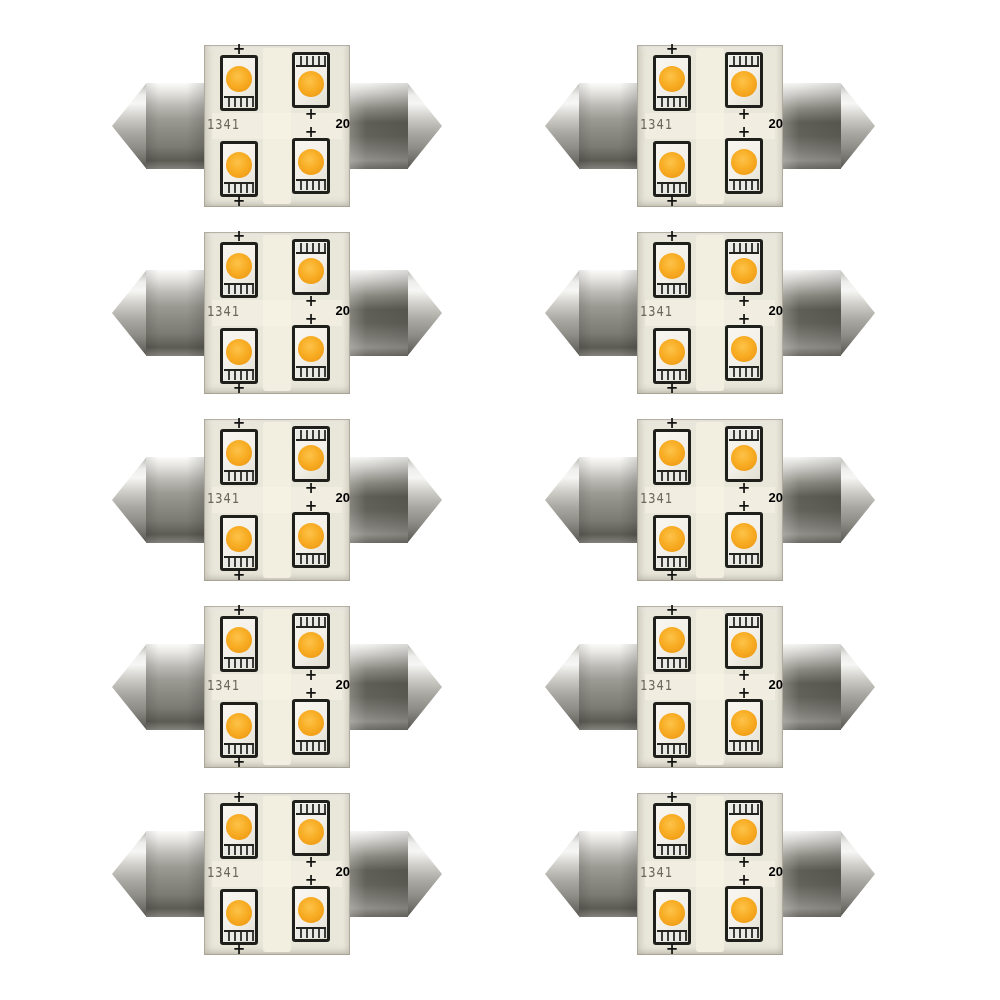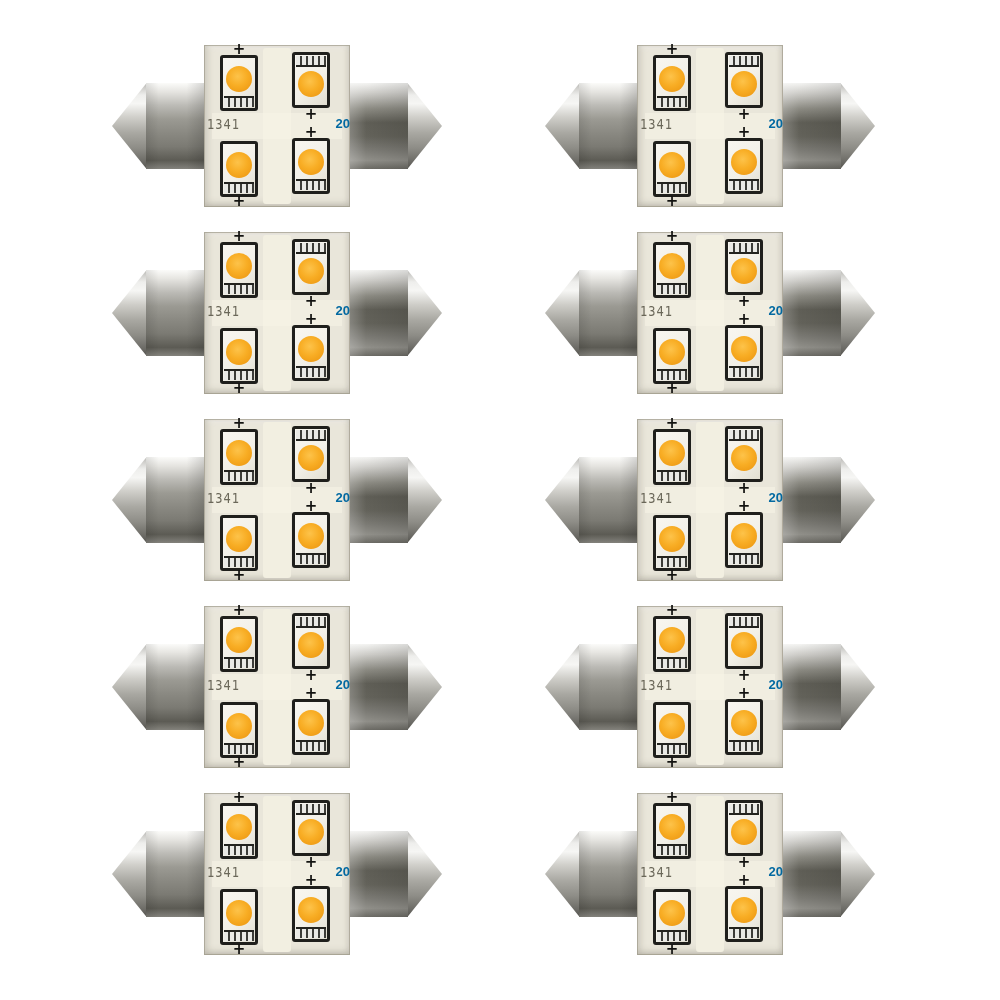--- a/index.html
+++ b/index.html
@@ -136,21 +136,21 @@
   .mark-left {
     position: absolute; left: 3px; top: 72px;
     font: 12px "DejaVu Sans Mono", monospace;
     color: rgba(84,80,66,0.85);
     letter-spacing: 1px;
     transform: scaleY(1.15);
   }
   .mark-right {
     position: absolute; right: 0px; top: 71px;
     font: 700 13px "Liberation Sans", sans-serif;
-    color: #0369a1;
+    color: #000000;
   }
 </style>
 </head>
 <body>
 
 <div id="bulb-grid">
   <div class="bulb">
 
     <div class="cap cap-left">
       <div class="cone cone-left"></div>

